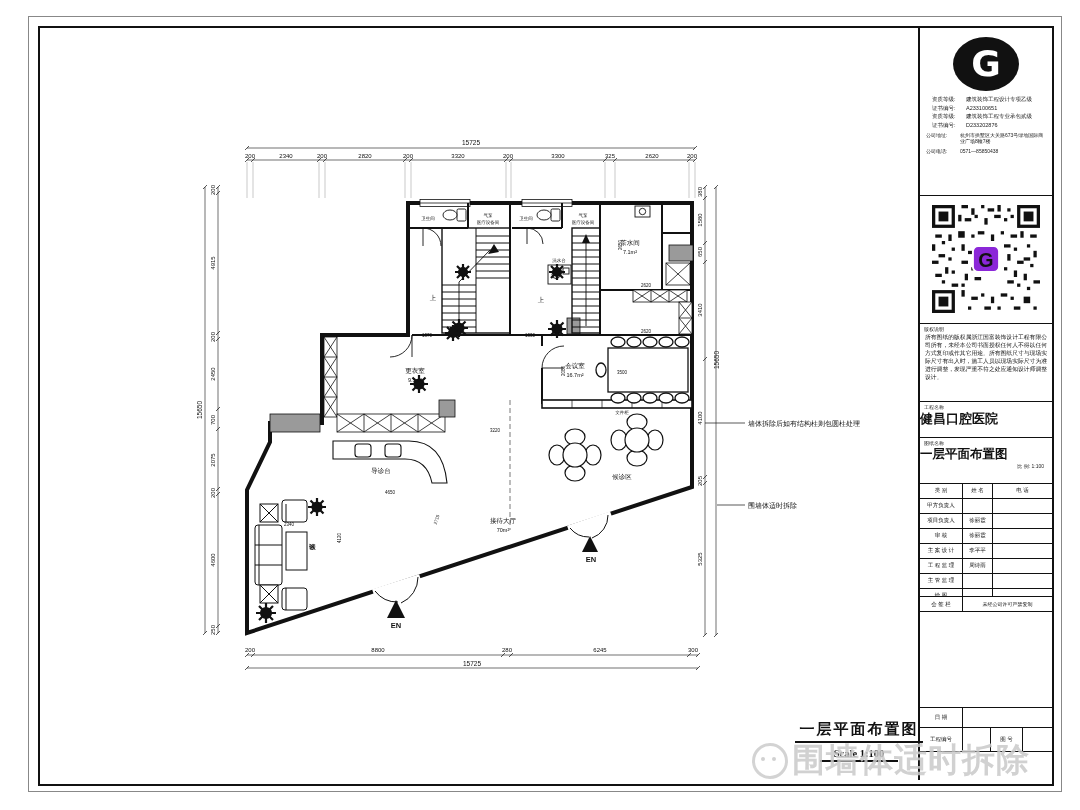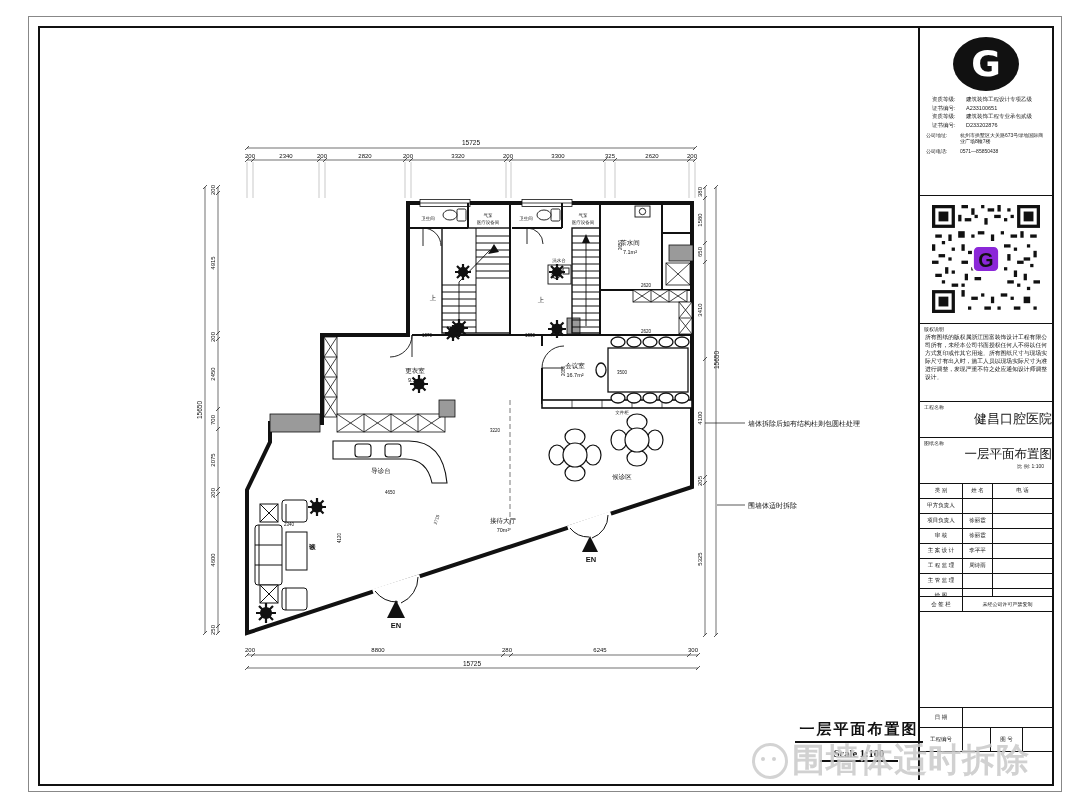--- a/index.html
+++ b/index.html
@@ -15,21 +15,21 @@
   #logo{width:66px;height:54px;background:#111;border-radius:50%;margin:9px auto 5px auto;
         display:flex;align-items:center;justify-content:center;}
   #logo span{color:#fff;font-weight:bold;font-size:36px;font-family:"DejaVu Sans",sans-serif;line-height:1;}
   .company{font-family:"Liberation Serif",serif;font-weight:bold;font-size:10.5px;text-align:center;letter-spacing:0.5px;}
   .credrow{display:grid;grid-template-columns:34px 1fr;margin:1.5px 8px 0 12px;font-size:5.5px;line-height:7px;color:#222;}
   .addrrow{display:grid;grid-template-columns:34px 1fr;margin:3px 4px 0 6px;font-size:5px;line-height:6.5px;color:#222;}
   #qr-wrap{display:flex;justify-content:center;padding-top:9px;}
   .cpy-label{font-size:5px;margin:2px 0 1px 4px;color:#222;}
   .cpy-text{font-size:5.8px;line-height:8.1px;margin:0 5px;text-align:justify;color:#111;}
   .blk-label{font-size:5px;margin:2px 0 0 4px;color:#222;}
-  .big-name{font-family:"Liberation Serif",serif;font-weight:normal;text-align:right;}
+  .big-name{font-family:"Liberation Serif",serif;font-weight:bold;text-align:left;}
   .scale-note{font-size:5px;text-align:right;margin-right:8px;color:#222;}
   .trow{display:grid;height:14px;line-height:13px;border-top:0.8px solid #111;}
   .trow:first-child{border-top:none;}
   .tcell{border-left:0.8px solid #111;text-align:center;font-size:5.5px;overflow:hidden;}
   .tcell:first-child{border-left:none;}
   .cols3{grid-template-columns:42px 30px 1fr;}
   #signrow{display:grid;grid-template-columns:42px 1fr;height:15px;line-height:14px;}
   #daterow{display:grid;grid-template-columns:42px 1fr;height:20px;line-height:19px;}
   #pnrow{display:grid;grid-template-columns:42px 28px 32px 1fr;height:24px;line-height:23px;}
 

